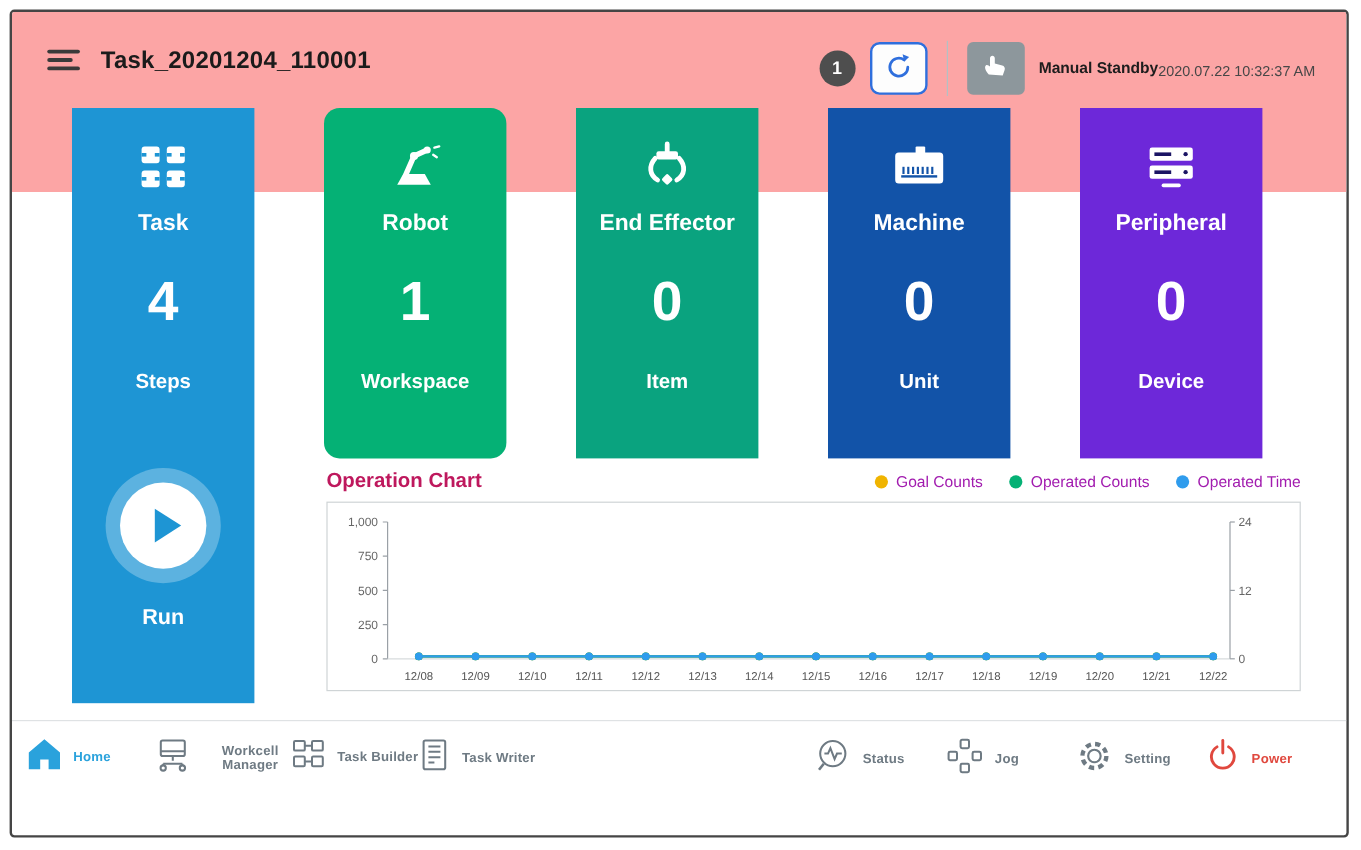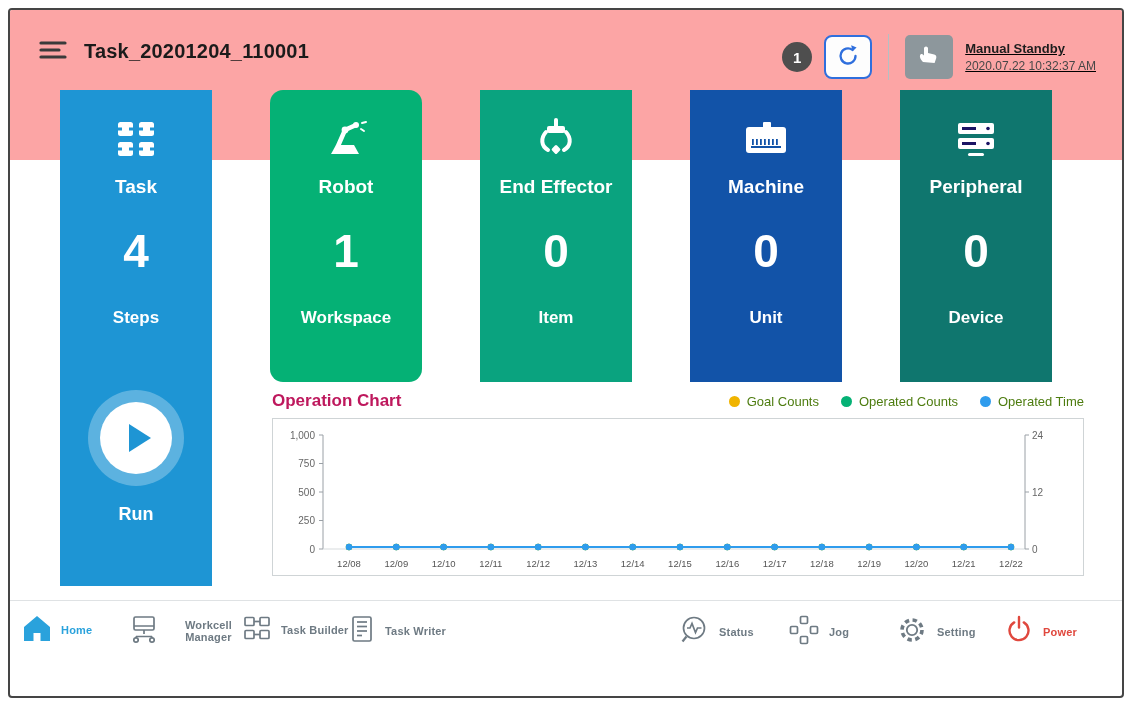--- a/index.html
+++ b/index.html
@@ -8,21 +8,21 @@
 
   
   header{position:absolute;left:0;top:0;right:0;height:150px;background:#fca5a5;display:flex;align-items:flex-start;padding:24px 26px 0 26px;box-sizing:border-box;}
   .menu-btn{width:34px;height:36px;display:flex;align-items:center;justify-content:center;cursor:pointer;}
   h1{font-size:20px;margin:6px 0 0 14px;color:#1b1b1b;font-weight:bold;letter-spacing:.2px;}
   .hright{margin-left:auto;display:flex;align-items:center;gap:12px;height:46px;}
   .badge{width:30px;height:30px;border-radius:50%;background:#4e4e4e;color:#fff;font-size:15px;font-weight:bold;display:flex;align-items:center;justify-content:center;cursor:pointer;}
   .reset-btn{width:48px;height:44px;border-radius:8px;border:2px solid #2f6fdd;background:#fdfdfd;display:flex;align-items:center;justify-content:center;cursor:pointer;padding:0;}
   .vdiv{width:1px;height:46px;background:#b4c0c4;margin:0 4px;}
   .mode-box{width:48px;height:44px;border-radius:5px;background:#8d979c;display:flex;align-items:center;justify-content:center;cursor:pointer;}
-  .mode-text{display:flex;flex-direction:column;justify-content:flex-start;text-decoration:underline;}
+  .mode-text{display:flex;flex-direction:row;justify-content:flex-start;}
   .mode-label{font-size:13px;font-weight:bold;color:#1d1d1d;}
   .datetime{font-size:12px;color:#474747;margin-top:3px;}
 
   
   .card{position:absolute;top:80px;width:152px;height:292px;display:flex;flex-direction:column;align-items:center;color:#fff;cursor:pointer;z-index:2;}
   #card-task{left:50px;height:496px;}
   #card-robot{left:260px;border-radius:13px;}
   #card-ee{left:470px;}
   #card-machine{left:680px;}
   #card-per{left:890px;}
@@ -32,21 +32,21 @@
   .csub{font-size:17px;font-weight:bold;margin-top:30px;}
   .play{width:96px;height:96px;border-radius:50%;background:rgba(255,255,255,.28);display:flex;align-items:center;justify-content:center;margin-top:62px;cursor:pointer;}
   .play-inner{width:72px;height:72px;border-radius:50%;background:#fff;display:flex;align-items:center;justify-content:center;}
   .play-tri{width:0;height:0;border-left:22px solid var(--c,#1e95d4);border-top:14px solid transparent;border-bottom:14px solid transparent;margin-left:7px;}
   .crun{font-size:18px;font-weight:bold;margin-top:18px;}
 
   
   .chart-head{position:absolute;left:262px;top:380px;width:812px;display:flex;align-items:center;height:22px;}
   .chart-head h2{font-size:17px;font-weight:bold;color:#be185d;margin:0;}
   .legend{margin-left:auto;display:flex;gap:22px;align-items:center;}
-  .litem{display:flex;align-items:center;gap:7px;font-size:13px;color:#4d7c0f;}
+  .litem{display:flex;align-items:center;gap:7px;font-size:13px;color:#a21caf;}
   .ldot{width:11px;height:11px;border-radius:50%;display:inline-block;}
   .chart-box{position:absolute;left:262px;top:408px;width:812px;height:158px;border:1px solid #cfd4d6;box-sizing:border-box;background:#fff;}
   #chart-svg text{font-family:"Liberation Sans",sans-serif;}
 
   
   .nav-line{position:absolute;left:0;right:0;top:590px;height:1px;background:#dfe2e4;}
   .nitem{position:absolute;top:604px;width:120px;display:flex;flex-direction:row;align-items:center;gap:9px;cursor:pointer;color:#6e7a83;}
   .nlabel{font-size:11px;font-weight:bold;letter-spacing:.2px;}
   #nav-home{left:12px;}   #nav-workcell{left:118px;text-align:center;} #nav-builder{left:232px;} #nav-writer{left:338px;}
   #nav-status{left:668px;}#nav-jog{left:778px;}      #nav-setting{left:886px;} #nav-power{left:994px;}
@@ -181,21 +181,21 @@
             <rect x="29" y="21" width="1.8" height="6"></rect>
           <rect x="33" y="21" width="1.8" height="6"></rect>
         </g>
       </svg>
     </div>
     <div class="clabel">Machine</div>
     <div class="cvalue">0</div>
     <div class="csub">Unit</div>
   </article>
 
-  <article class="card" id="card-per" style="background: #0f766e; align-items: center; --c: #1b1464;">
+  <article class="card" id="card-per" style="background: #6d28d9; align-items: center; --c: #1b1464;">
     <div class="cicon">
       <svg width="44" height="42" viewBox="0 0 44 42">
         <rect x="4" y="5" width="36" height="11" rx="2" fill="#fff"></rect>
         <rect x="4" y="20" width="36" height="11" rx="2" fill="#fff"></rect>
         <g fill="var(--c,#1b1464)">
           <rect x="8" y="9" width="14" height="3"></rect>
             <circle cx="34" cy="10.5" r="1.8"></circle>
           <rect x="8" y="24" width="14" height="3"></rect>
             <circle cx="34" cy="25.5" r="1.8"></circle>
         </g>

